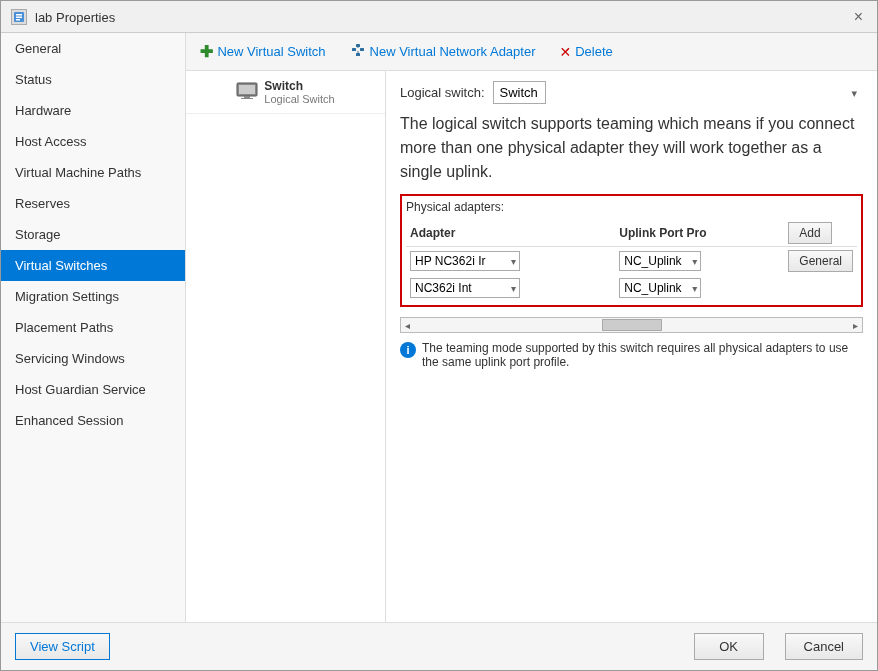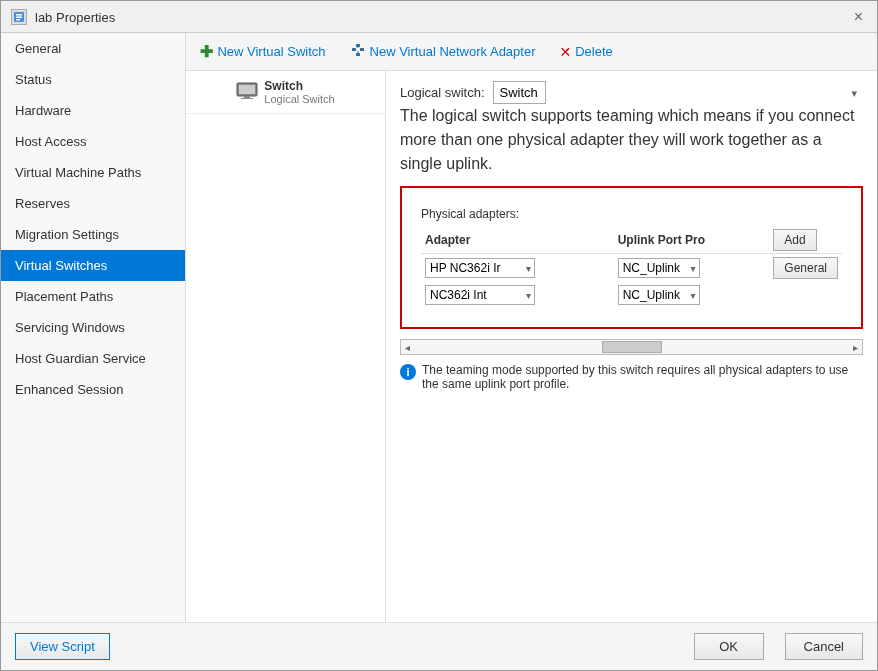--- a/index.html
+++ b/index.html
@@ -154,20 +154,21 @@
     }
     .switch-detail {
       flex: 1;
       padding: 10px 14px;
       overflow-y: auto;
     }
     .logical-switch-row {
       display: flex;
       align-items: center;
       gap: 8px;
+      margin-bottom: 8px;
     }
     .logical-switch-row label {
       font-size: 13px;
       color: #333;
       white-space: nowrap;
     }
     .logical-switch-select {
       flex: 1;
       padding: 3px 6px;
       border: 1px solid #aaa;
@@ -192,21 +193,21 @@
       font-size: 11px;
     }
     .description-text {
       font-size: 16px;
       color: #333;
       margin-bottom: 10px;
       line-height: 1.5;
     }
     .physical-adapters-box {
       border: 2px solid #cc0000;
-      padding: 19px;
+      padding: 4px;
       margin-bottom: 10px;
     }
     .pa-title {
       font-size: 12px;
       color: #333;
       margin-bottom: 6px;
     }
     .pa-table {
       width: 100%;
       border-collapse: collapse;
@@ -360,22 +361,23 @@
 
   <div class="window-body">
 
     <div class="sidebar">
       <div class="sidebar-item">General</div>
       <div class="sidebar-item">Status</div>
       <div class="sidebar-item">Hardware</div>
       <div class="sidebar-item">Host Access</div>
       <div class="sidebar-item">Virtual Machine Paths</div>
       <div class="sidebar-item">Reserves</div>
+      <div class="sidebar-item">Storage</div>
+      <div class="sidebar-item active">Virtual Switches</div>
       <div class="sidebar-item">Migration Settings</div>
-      <div class="sidebar-item active">Virtual Switches</div>
       <div class="sidebar-item">Placement Paths</div>
       <div class="sidebar-item">Servicing Windows</div>
       <div class="sidebar-item">Host Guardian Service</div>
       <div class="sidebar-item">Enhanced Session</div>
     </div>
 
     <div class="content-area">
 
       <div class="toolbar">
         <button class="toolbar-btn">

